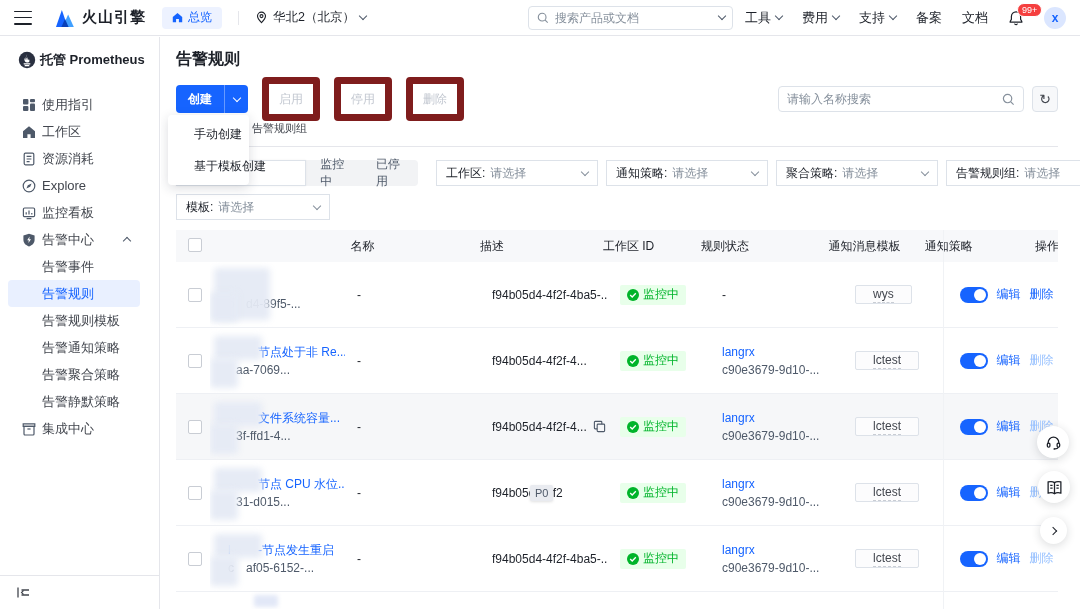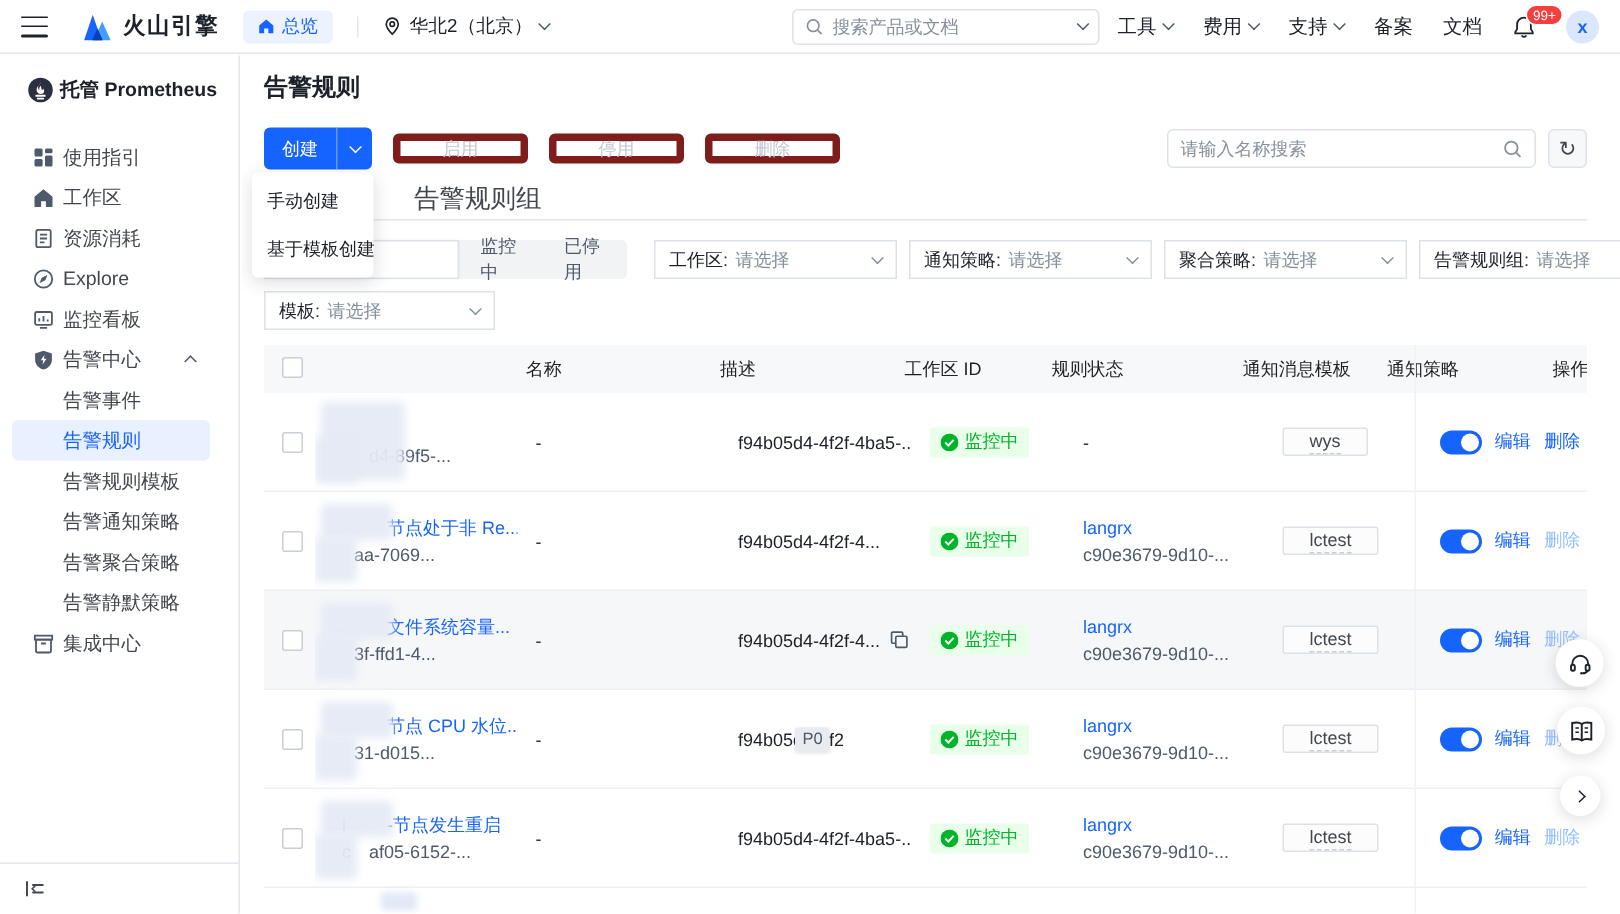--- a/index.html
+++ b/index.html
@@ -38,33 +38,33 @@
   .chev.blue { border-color:#fff; }
   .chev.gray { border-color:#86909c; }
   .s-item .chev { margin-left:auto; margin-right:10px; }
 
   
   .main { position:absolute; top:37px; left:161px; right:0; bottom:0; background:#fff; padding:12px 22px 0 15px; overflow:hidden; }
   .page-title { font-size:16px; font-weight:bold; color:#1d2129; line-height:20px; }
 
   .toolbar { margin-top:16px; height:28px; display:flex; align-items:center; position:relative; }
   .btn-create { display:flex; height:28px; border-radius:4px; overflow:hidden; background:#1664ff; color:#fff; cursor:pointer; }
-  .btn-create .seg-label { width:48px; display:flex; align-items:center; justify-content:center; }
+  .btn-create .seg-label { width:48px; display:flex; align-items:center; justify-content:center;font-weight:bold; }
   .btn-create .seg-arrow { width:24px; display:flex; align-items:center; justify-content:center; border-left:1px solid rgba(255,255,255,.35); }
-  .btn-ghost { height:20px; min-width:48px; padding:0 28px; margin-left:14px; background:#fff; border:5px solid #7f1d1d; border-radius:4px; color:#c2c7d0; display:flex; align-items:center; justify-content:center; cursor:not-allowed; }
+  .btn-ghost { height:44px; min-width:48px; padding:0 10px; margin-left:14px; background:#fff; border:7px solid #7f1d1d; border-radius:4px; color:#c2c7d0; display:flex; align-items:center; justify-content:center; cursor:not-allowed; }
   .tbl-search { margin-left:auto; width:246px; height:26px; border:1px solid #dde2e9; border-radius:4px; display:flex; align-items:center; padding:0 8px; color:#86909c; }
   .tbl-search .sp { flex:1; }
   .refresh-btn { width:26px; height:26px; margin-left:8px; border:1px solid #dde2e9; background:#f7f8fa; border-radius:4px; display:flex; align-items:center; justify-content:center; color:#42464e; font-size:14px; cursor:pointer; }
 
   .create-menu { position:absolute; left:7px; top:78px; width:81px; background:#fff; border-radius:4px; box-shadow:0 3px 12px rgba(28,35,56,.16); padding:7px 0; z-index:100; }
-  .create-menu .mi { height:24px; line-height:24px; padding:0 10px; font-size:12px; color:#1d2129; white-space:nowrap; cursor:pointer; margin-bottom:8px; }
+  .create-menu .mi { height:24px; line-height:24px; padding:0 10px; font-size:12px; color:#1d2129; white-space:nowrap; cursor:pointer; margin-bottom:8px;margin-left:16px; }
   .create-menu .mi:last-child { margin-bottom:0; }
 
   .tabs { margin-top:8px; height:26px; border-bottom:1px solid #e5e6eb; display:flex; gap:32px; }
-  .tab { font-size:17px; color:#42464e; padding-bottom:8px; position:relative; cursor:pointer; }
+  .tab { font-size:11px; color:#42464e; padding-bottom:8px; position:relative; cursor:pointer; }
   .tab.active { color:#1664ff; }
   .tab.active::after { content:""; position:absolute; left:0; right:0; bottom:-1px; height:2px; background:#1664ff; }
 
   .filters { margin-top:13px; display:flex; align-items:center; gap:8px; }
   .segmented { display:flex; background:#f2f3f5; border-radius:4px; height:26px; align-items:center; margin-right:10px; }
   .seg-item { padding:0 14px; height:26px; display:flex; align-items:center; color:#4e5969; border-radius:4px; cursor:pointer; }
   .seg-item.sel { background:#fff; color:#1664ff; box-shadow:0 0 2px rgba(0,0,0,.06); font-weight:500; }
   .sel { width:162px; height:26px; border:1px solid #dde2e9; border-radius:0; display:flex; align-items:center; padding:0 9px; cursor:pointer; background:#fff; }
   .sel:last-child { width:166px; }
   .sel .sel-label { color:#1d2129; margin-right:5px; white-space:nowrap; }

